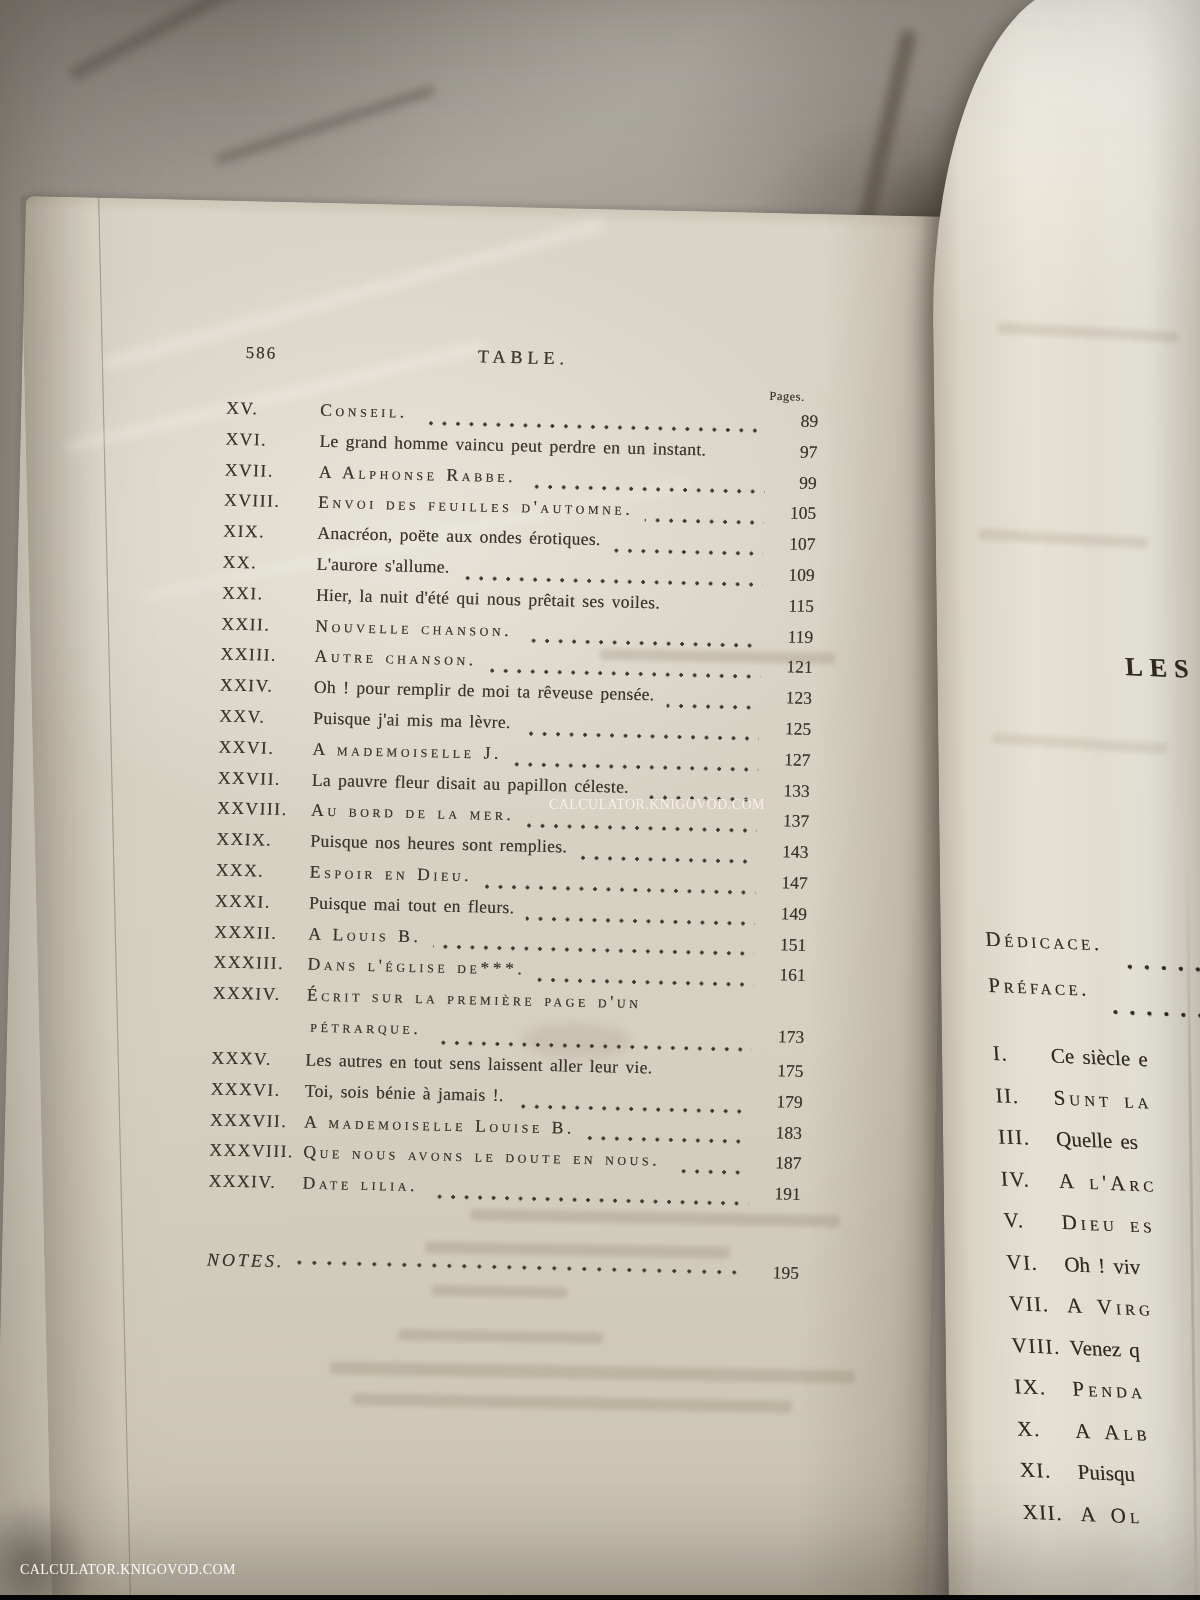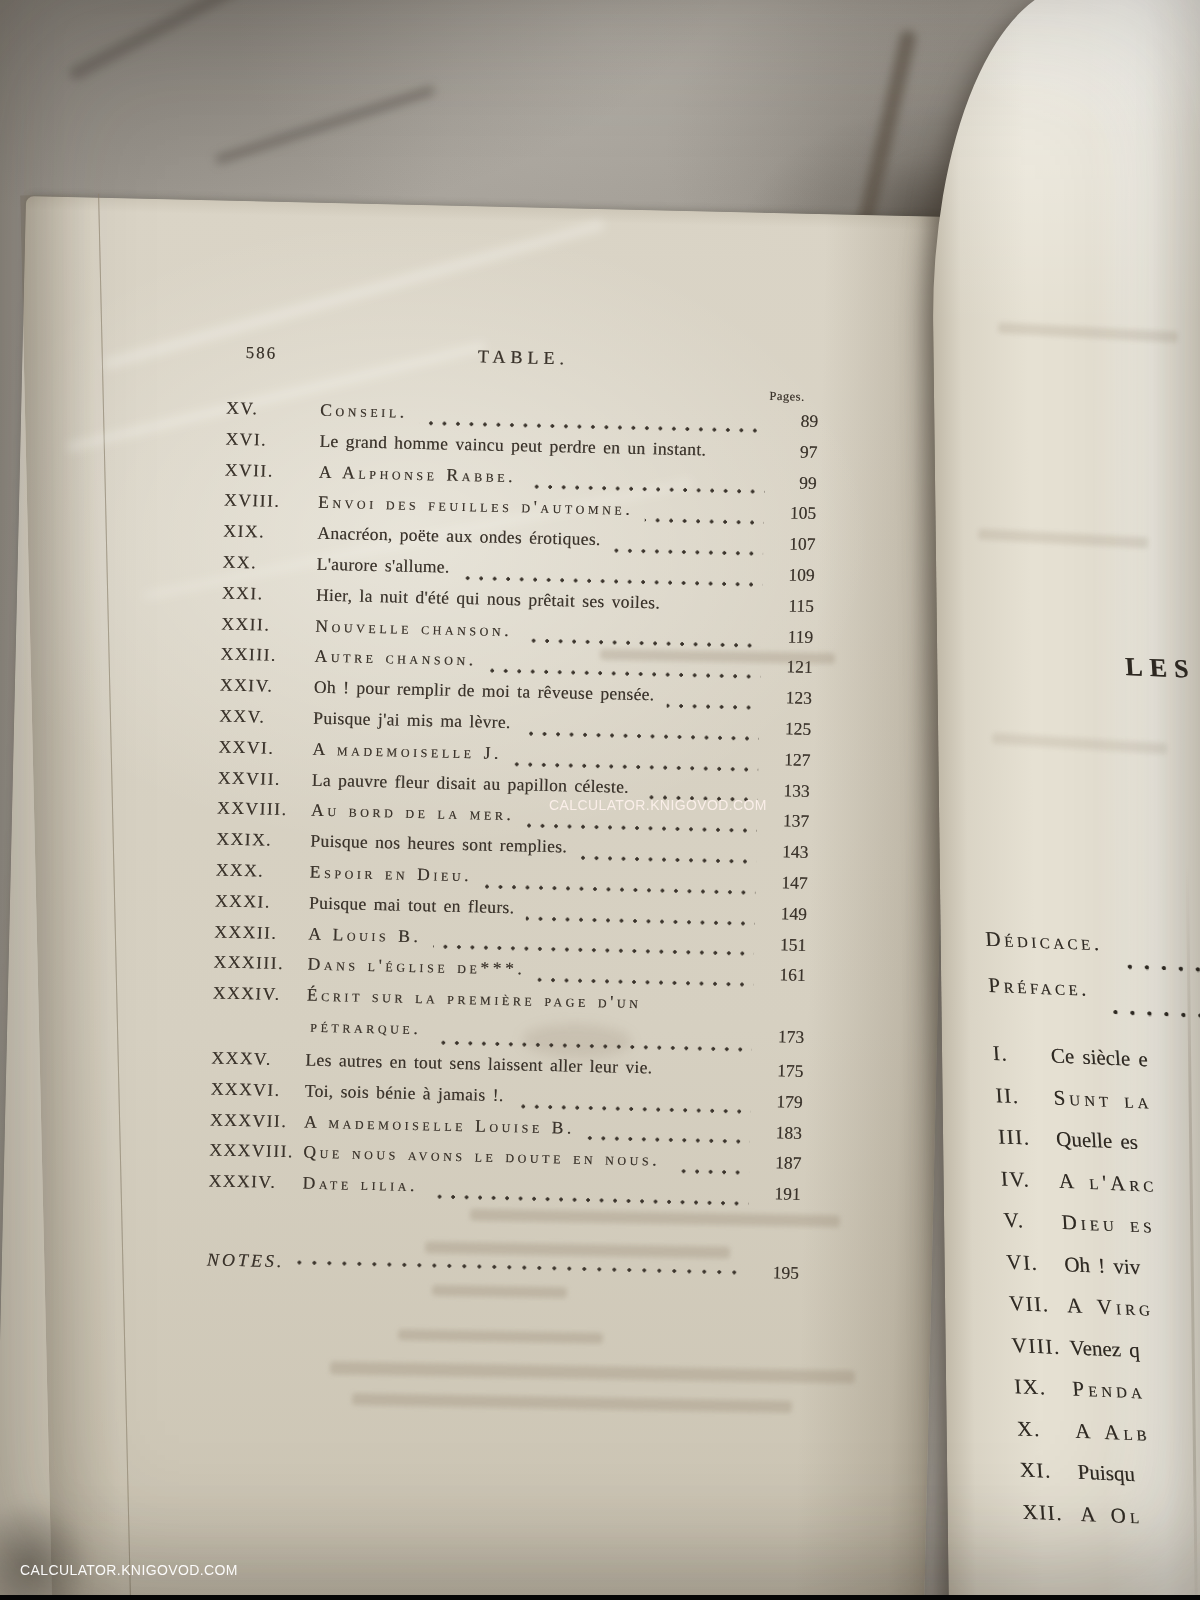--- a/index.html
+++ b/index.html
@@ -103,21 +103,21 @@
   .rp-list{margin-top:22px;}
   .rp-row{display:flex; align-items:baseline; height:41.5px; font-size:21px; white-space:nowrap;}
   .rp-num{width:58px; flex:none; letter-spacing:1.5px;}
   .rp-entry-title{word-spacing:3px;}
   .rp-entry-title.sc{font-variant:small-caps; letter-spacing:4px;}
 
   
   .ghost{position:absolute; background:rgba(122,106,82,.22); filter:blur(2.5px); border-radius:4px; z-index:5;}
 
   
-  .watermark{position:absolute; z-index:25; font-family:Liberation Sans, sans-serif;
+  .watermark{position:absolute; z-index:25; font-family:Liberation Serif, serif;
     font-size:14px; letter-spacing:.4px; white-space:nowrap;}
   .watermark-mid{left:549px; top:797px; color:rgba(255,243,238,.88);}
   .watermark-bottom{left:20px; top:1562px; color:rgba(255,255,255,.95);}
   .vignette{position:absolute; inset:0; z-index:20; pointer-events:none;
     box-shadow:inset 0 0 150px rgba(42,37,30,.28), inset 0 -50px 70px rgba(42,37,30,.14);}
   .corner-dark{position:absolute; left:-30px; top:1500px; width:120px; height:130px; z-index:6;
     background:radial-gradient(closest-side, rgba(72,67,60,.55), rgba(72,67,60,0)); filter:blur(6px);}
   .bottom-bar{position:absolute; left:0; right:0; bottom:0; height:5px; background:#060606; z-index:30;}
 </style>
 </head>

